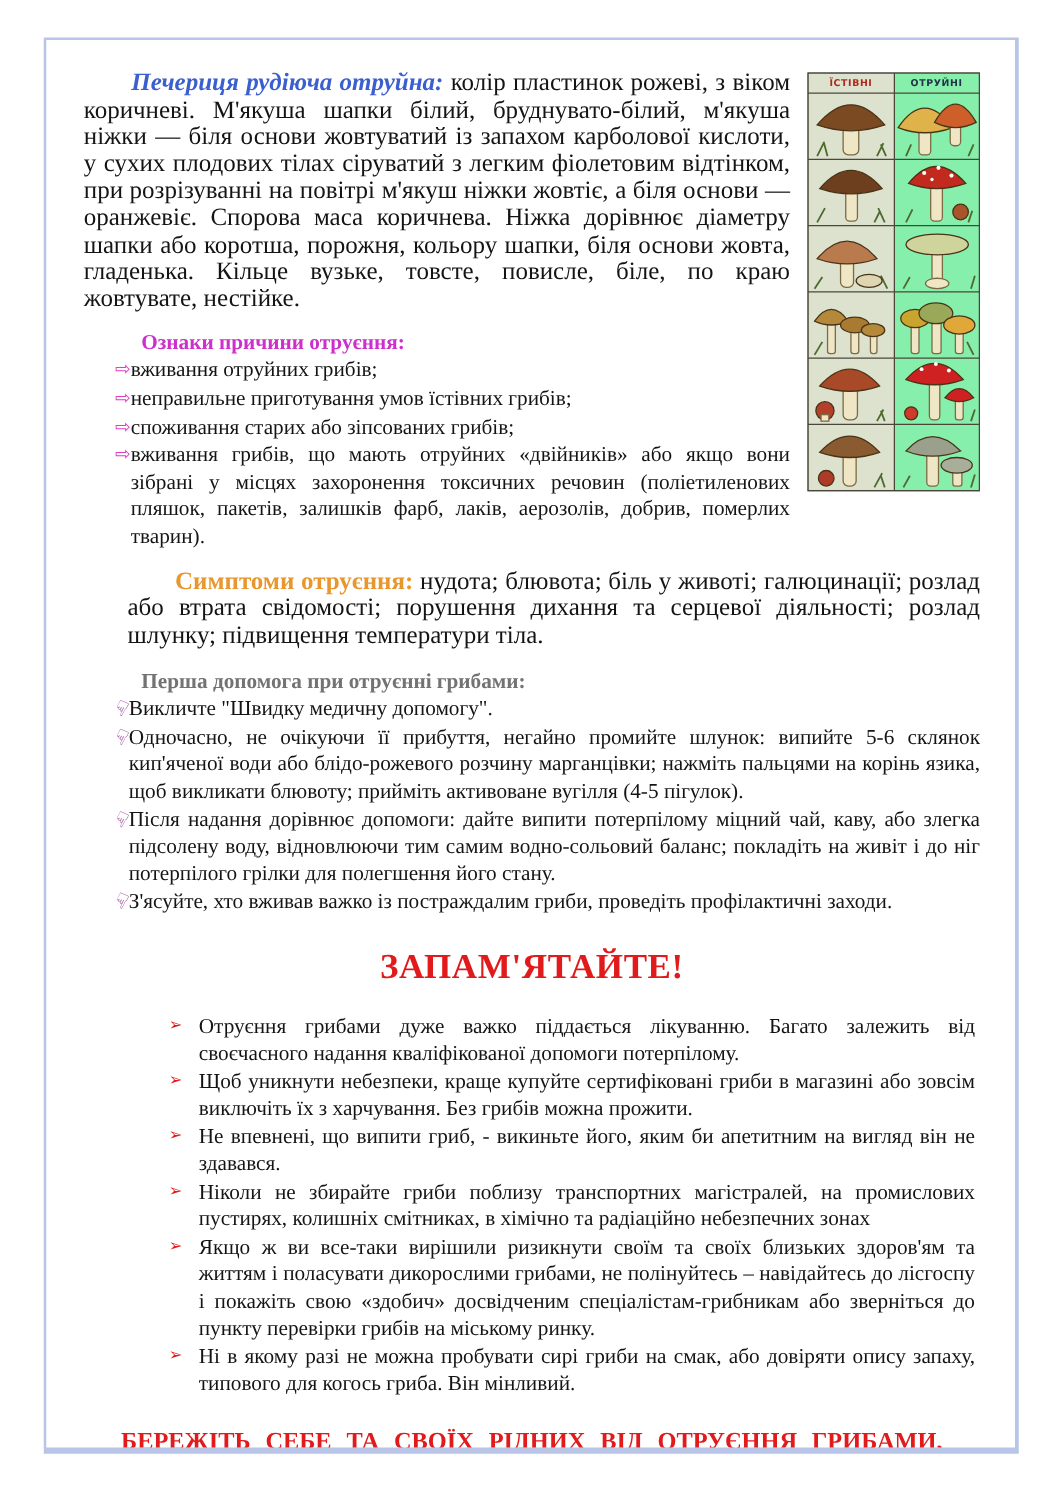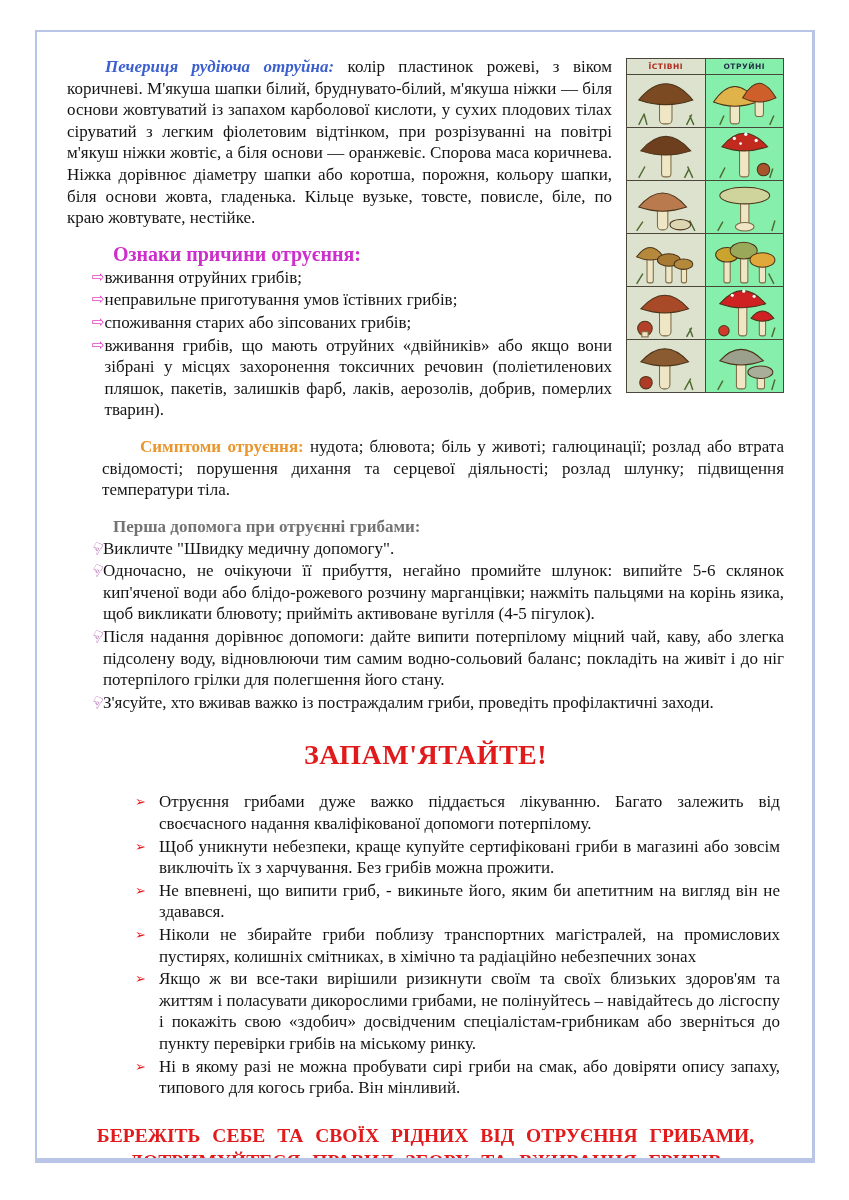--- a/index.html
+++ b/index.html
@@ -7,42 +7,42 @@
     width:849px;height:1200px;background:#ffffff;position:relative;
     font-family:"Liberation Serif", serif;color:#141414;
   }
   .frame{
     position:absolute;left:35px;top:30px;width:780px;height:1133px;
     box-sizing:border-box;background:#fff;
     border:2px solid #b9c5e7;border-bottom-width:5px;border-right-width:3px;
     padding:24px 28px 0 30px;overflow:hidden;
   }
   
-  .poster{float:right;width:158px;margin:2px 0 10px 14px;}
+  .poster{float:right;width:138px;margin:2px 0 10px 14px;}
   .poster-grid{
     display:grid;grid-template-columns:1fr 1fr;gap:1px;
     background:#4a473a;border:1px solid #4a473a;
   }
   .pcell{position:relative;height:52px;overflow:hidden;display:flex;align-items:flex-end;justify-content:center;}
   .pcell.hdr{height:15px;align-items:center;font-family:"DejaVu Sans",sans-serif;
     font-size:7.5px;font-weight:bold;letter-spacing:.5px;}
   .ed{background:#dde2cf;}
   .po{background:#86efac;}
   .hdr.ed{color:#b02a1e;}
   .hdr.po{color:#243249;}
   .mush{display:block;width:100%;height:100%;}
   .grass{stroke:#4e6a2e;stroke-width:1.4;fill:none;}
   .stem{fill:#efe6c6;stroke:#7c6a44;stroke-width:1;}
   .capline{stroke:#4a3418;stroke-width:1;}
   
-  .para{font-size:17px;line-height:21.6px;text-align:justify;margin:0;}
+  .para{font-size:20px;line-height:21.6px;text-align:justify;margin:0;}
   .indent{text-indent:38px;}
   .lead-blue{color:#3b5fce;font-weight:bold;font-style:italic;}
   .lead-orange{color:#e9962d;font-weight:bold;}
-  .h-magenta{color:#cc2fcc;font-weight:bold;font-size:20px;margin:14px 0 1px 46px;}
+  .h-magenta{color:#cc2fcc;font-weight:bold;font-size:17px;margin:14px 0 1px 46px;}
   .h-purple{color:#737373;font-weight:bold;font-size:17px;margin:16px 0 1px 46px;}
   ul.blist{list-style:none;margin:0;padding:0;}
   ul.blist li{display:flex;align-items:flex-start;font-size:17px;line-height:21.6px;margin:0 0 1px 0;}
   ul.blist .btxt{flex:1;text-align:justify;}
   .bullet{flex:0 0 36px;box-sizing:border-box;padding-left:25px;
     font-family:"DejaVu Sans",sans-serif;line-height:21.6px;}
   .arrow-b{color:#e23ec4;font-size:15px;}
   .hand-b{color:#9a3a9a;font-size:16px;}
   .hand-b span{display:inline-block;transform:rotate(28deg);}
   .chev-b{flex:0 0 24px;padding-left:2px;color:#e11a1c;font-size:13px;

